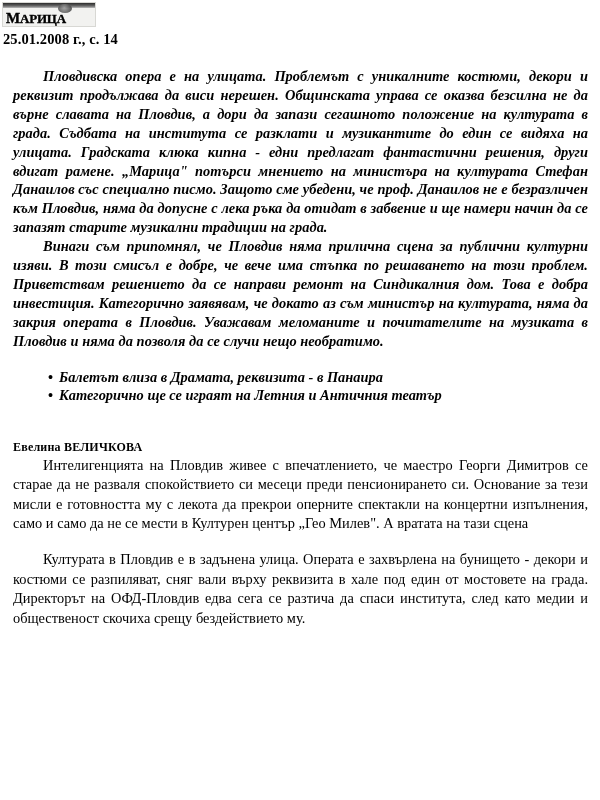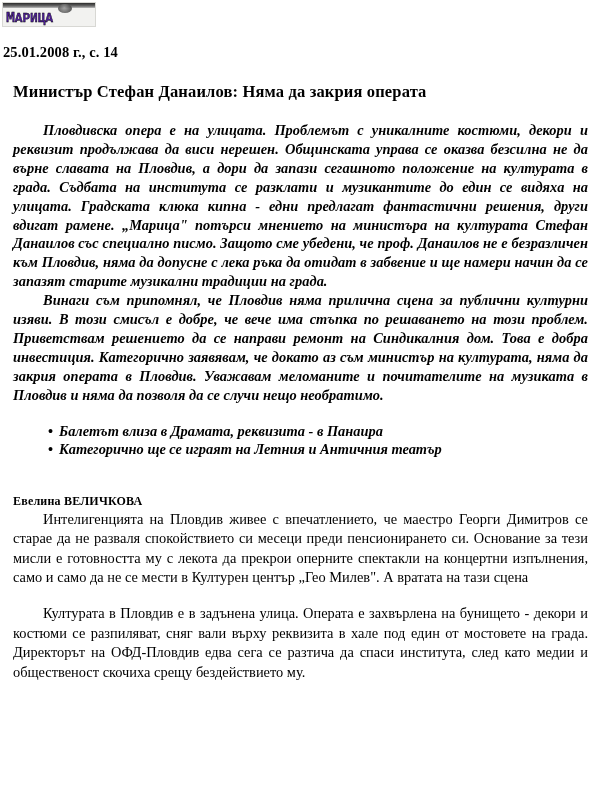--- a/index.html
+++ b/index.html
@@ -49,36 +49,36 @@
     width: 14px;
     height: 9px;
     border-radius: 50%;
     background: radial-gradient(circle at 45% 40%, #9a9a9a 0%, #555 60%, #2d2d2d 100%);
     opacity: .85;
   }
   .masthead-word {
     position: absolute;
     left: 3px;
     top: 3px;
-    font-family: Liberation Mono, monospace;
+    font-family: Liberation Serif, serif;
     font-weight: bold;
     font-size: 19px;
     line-height: 21px;
     letter-spacing: -0.2px;
     font-variant: small-caps;
     text-transform: lowercase;
-    color: #4c1d95;
+    color: #000000;
     -webkit-text-stroke: 0.35px #000;
   }
   .masthead-word::first-letter {
     font-size: 21px;
   }
 
   .dateline {
-    margin: 17px 0 0 3px;
+    margin: 4px 0 0 3px;
     font-family: "Liberation Serif", "DejaVu Serif", serif;
     font-weight: bold;
     font-size: 14.5px;
     line-height: 17px;
     letter-spacing: 0.1px;
   }
 
   
   .headline {
     margin: 21px 0 0 13px;
@@ -169,21 +169,20 @@
 <div class="page">
 
   <div class="masthead">
     <div class="masthead-band"></div>
     <div class="masthead-blob"></div>
     <div class="masthead-word">Марица</div>
   </div>
 
   <div class="dateline">25.01.2008 г., с. 14</div>
 
-  <h1 class="headline">Министър Стефан Данаилов: Няма да закрия операта</h1>
 
   <div class="content">
 
     <p class="lead first">Пловдивска опера е на улицата. Проблемът с уникалните костюми, декори и реквизит продължава да виси нерешен. Общинската управа се оказва безсилна не да върне славата на Пловдив, а дори да запази сегашното положение на културата в града. Съдбата на института се разклати и музикантите до един се видяха на улицата. Градската клюка кипна - едни предлагат фантастични решения, други вдигат рамене. „Марица" потърси мнението на министъра на културата Стефан Данаилов със специално писмо. Защото сме убедени, че проф. Данаилов не е безразличен към Пловдив, няма да допусне с лека ръка да отидат в забвение и ще намери начин да се запазят старите музикални традиции на града.</p>
     <p class="lead">Винаги съм припомнял, че Пловдив няма прилична сцена за публични културни изяви. В този смисъл е добре, че вече има стъпка по решаването на този проблем. Приветствам решението да се направи ремонт на Синдикалния дом. Това е добра инвестиция. Категорично заявявам, че докато аз съм министър на културата, няма да закрия операта в Пловдив. Уважавам меломаните и почитателите на музиката в Пловдив и няма да позволя да се случи нещо необратимо.</p>
 
     <ul class="bullets">
       <li><span class="bullet-dot">•</span><span>Балетът влиза в Драмата, реквизита - в Панаира</span></li>
       <li><span class="bullet-dot">•</span><span>Категорично ще се играят на Летния и Античния театър</span></li>
     </ul>

